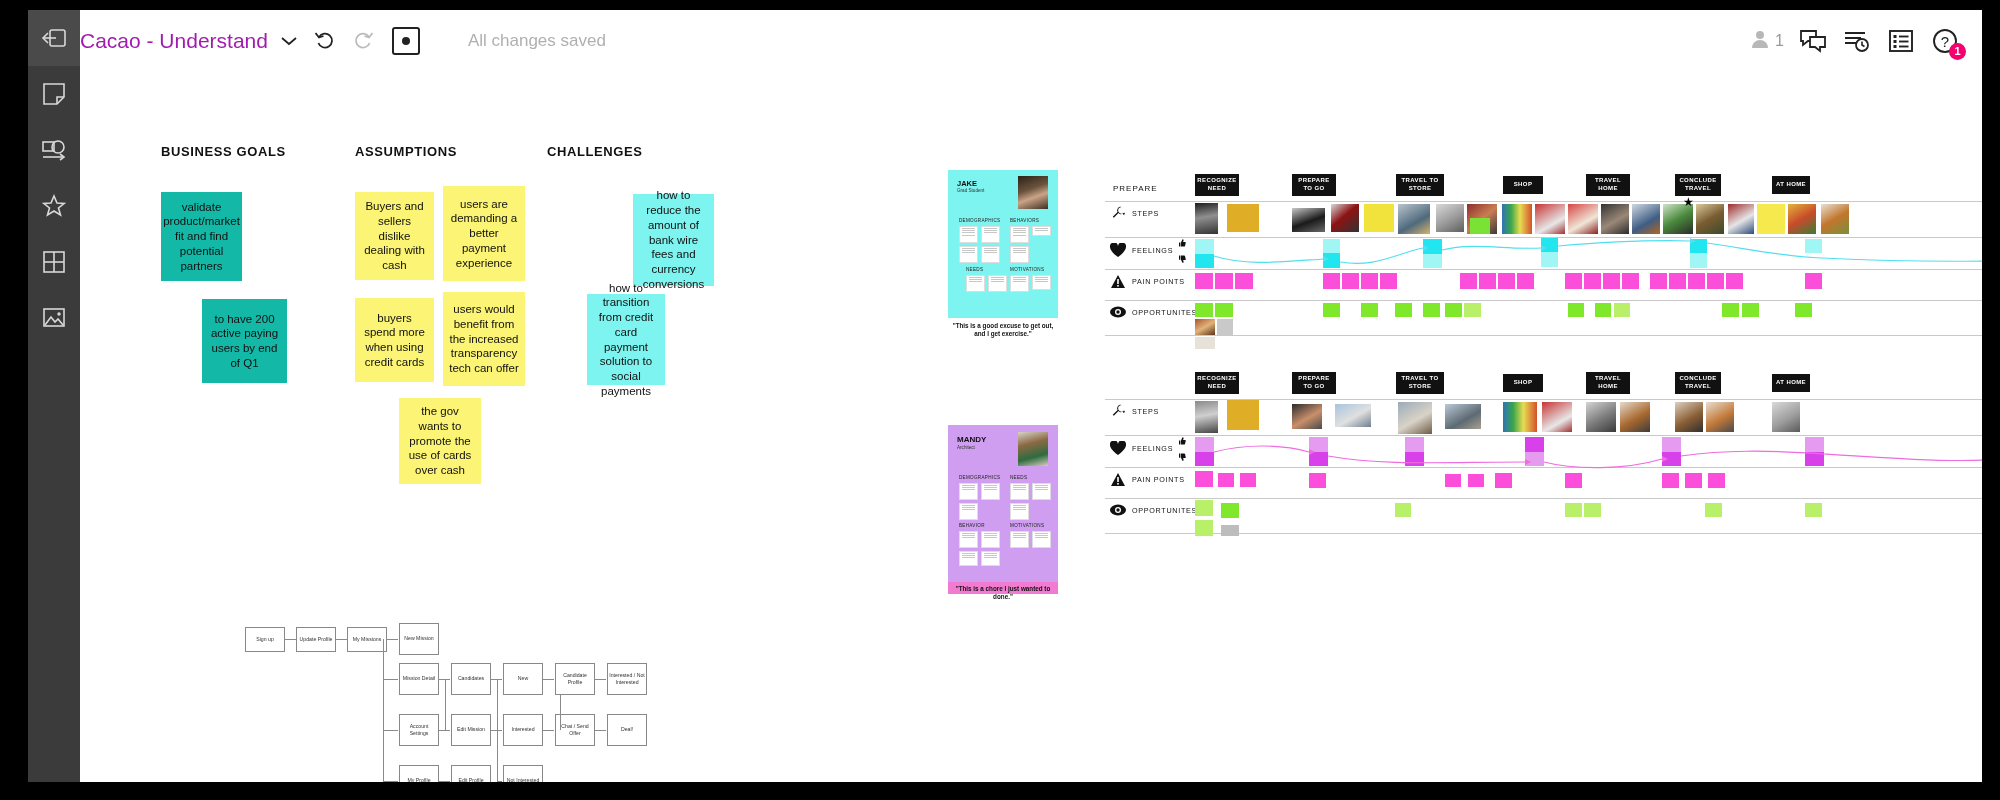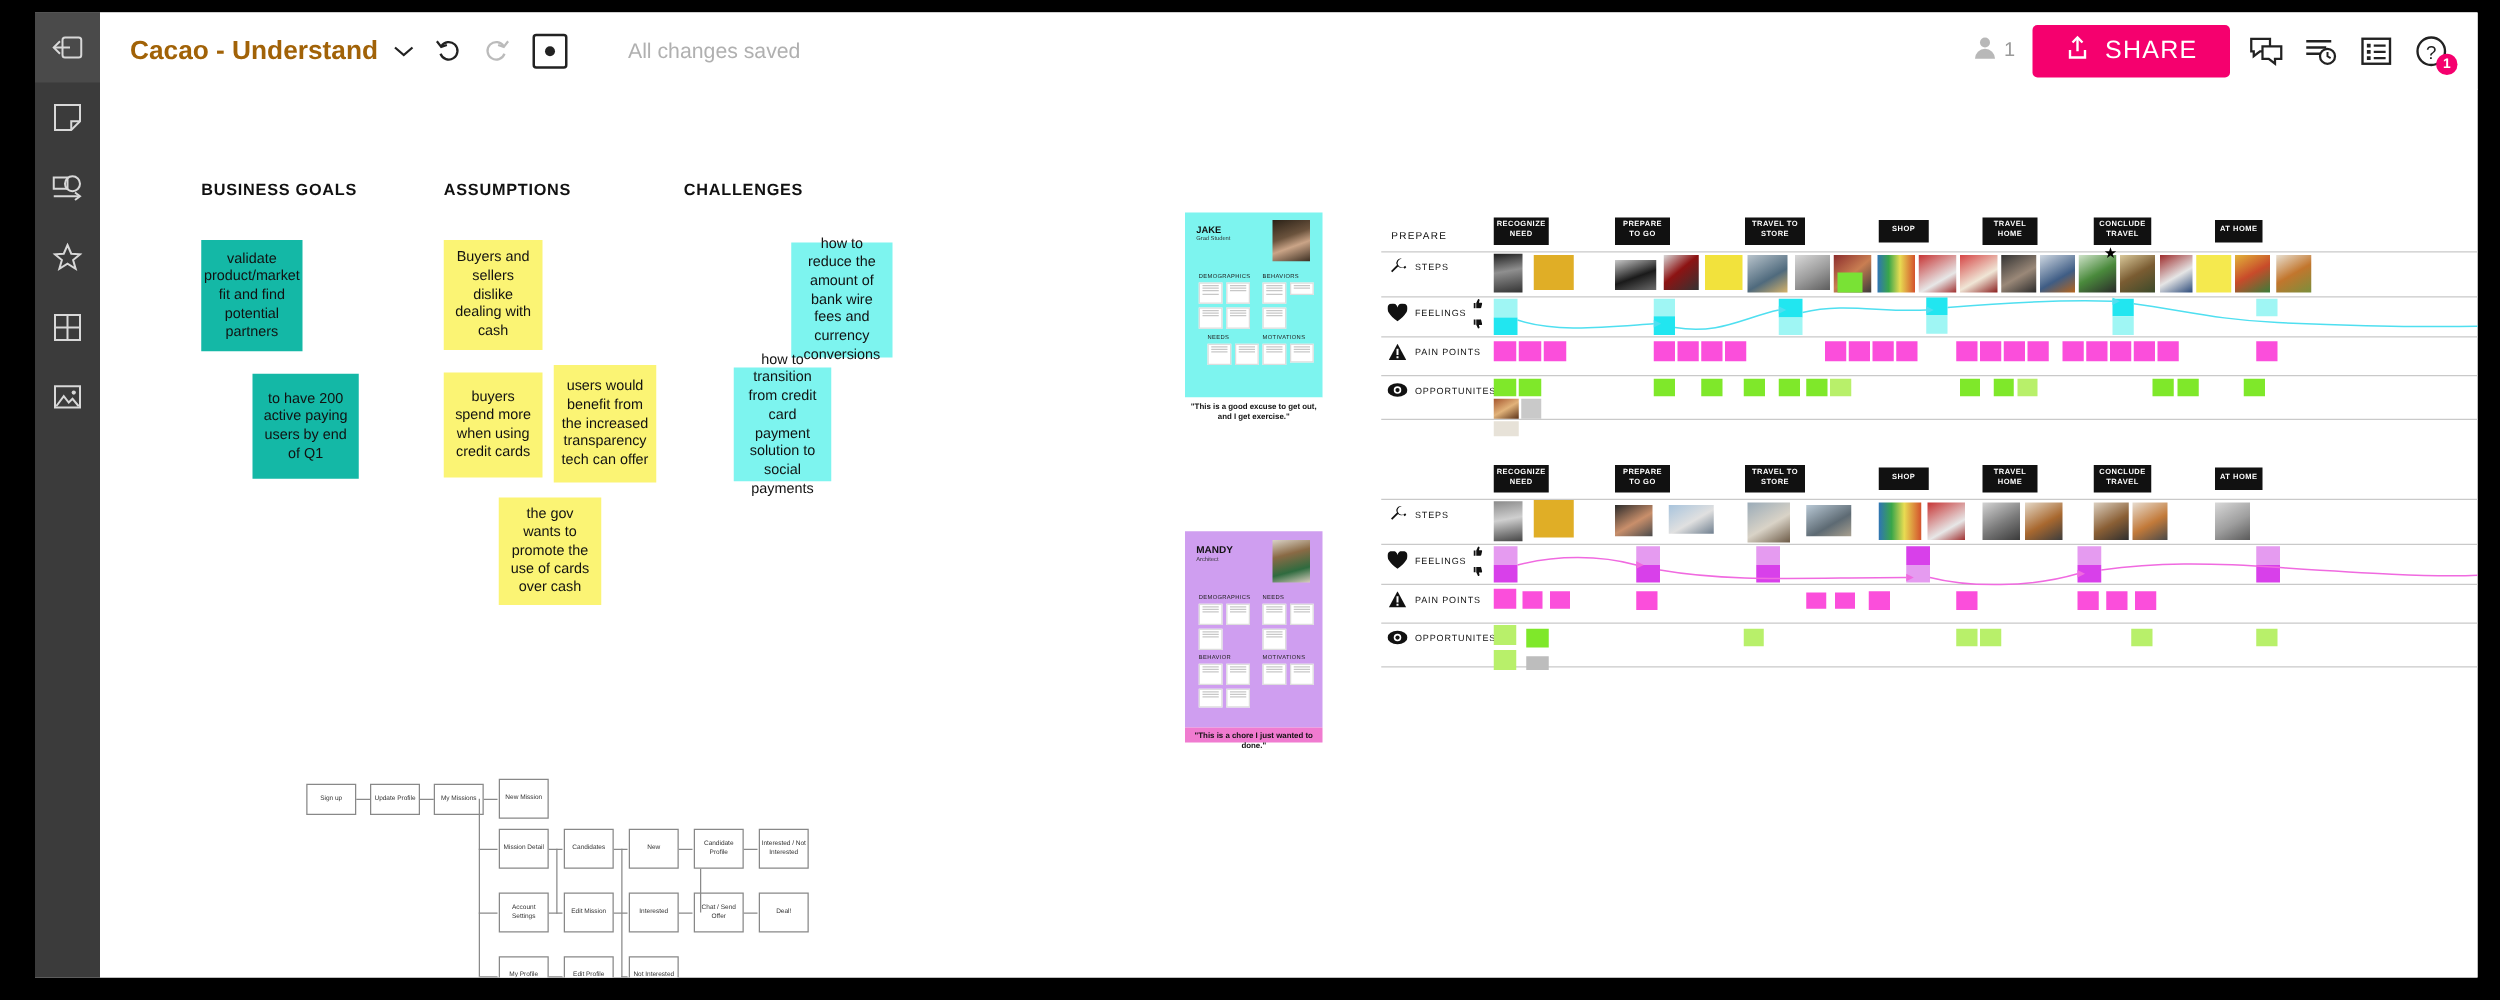--- a/index.html
+++ b/index.html
@@ -35,21 +35,21 @@
     background:#ffffff; overflow:hidden;
   }
 
   
   .topbar {
     position:absolute; left:0; top:0; right:0; height:62px;
     background:#ffffff; display:flex; align-items:center;
     border-bottom:1px solid #ffffff;
   }
   .doc-title {
-    font-size:21px; color:#a16207; margin-left:24px; font-weight:700; white-space:nowrap;
+    font-size:21px; color:#a21caf; font-weight:400; white-space:nowrap;
     cursor:pointer;
   }
   .chev { margin-left:12px; cursor:pointer; display:flex; align-items:center; }
   .undo, .redo { margin-left:16px; cursor:pointer; display:flex; align-items:center; }
   .redo { opacity:.3; }
   .presentbtn {
     margin-left:18px; width:28px; height:28px; border:2px solid #222; border-radius:3px;
     display:flex; align-items:center; justify-content:center; cursor:pointer;
   }
   .presentbtn .dot { width:8px; height:8px; background:#222; border-radius:50%; }
@@ -232,30 +232,20 @@
       <div class="topright">
         <div class="usercount">
           <span>
             <svg width="20" height="20" viewBox="0 0 20 20">
                 <circle cx="10" cy="6" r="4" fill="#b8b8b8"></circle>
                 <path d="M2 19 A8 8 0 0 1 18 19 Z" fill="#b8b8b8"></path>
               </svg>
           </span>
           <span>1</span>
         </div>
-        <button class="share-btn">
-          <span>
-            <svg width="20" height="20" viewBox="0 0 20 20">
-                <polyline points="4,12 4,18 16,18 16,12" fill="none" stroke="#fff" stroke-width="1.9"></polyline>
-                <line x1="10" y1="2" x2="10" y2="13" stroke="#fff" stroke-width="1.9"></line>
-                <polyline points="6,6 10,2 14,6" fill="none" stroke="#fff" stroke-width="1.9"></polyline>
-              </svg>
-          </span>
-          <span>SHARE</span>
-        </button>
         <div class="ticon">
           <svg width="28" height="24" viewBox="0 0 28 24">
               <path d="M2 2 H17 V12 H9 L4 16 V12 H2 Z" fill="none" stroke="#222" stroke-width="1.8"></path>
               <path d="M11 8 H26 V18 H21 V22 L16 18 H11 Z" fill="#fff" stroke="#222" stroke-width="1.8"></path>
             </svg>
         </div>
         <div class="ticon">
           <svg width="28" height="24" viewBox="0 0 28 24">
               <line x1="2" y1="4" x2="22" y2="4" stroke="#222" stroke-width="2"></line>
               <line x1="2" y1="9" x2="18" y2="9" stroke="#222" stroke-width="2"></line>
@@ -288,20 +278,21 @@
     <div class="board">
 
       <div class="col-title" style="left:81px; top:72px;">BUSINESS GOALS</div>
       <div class="col-title" style="left:275px; top:72px;">ASSUMPTIONS</div>
       <div class="col-title" style="left:467px; top:72px;">CHALLENGES</div>
 
       <div class="note pink" style="left:81px;  top:120px; width:81px;  height:89px;">validate product/market fit and find potential partners</div>
       <div class="note pink" style="left:122px; top:227px; width:85px;  height:84px;">to have 200 active paying users by end of Q1</div>
 
       <div class="note yellow" style="left:275px; top:120px; width:79px; height:88px;">Buyers and sellers dislike dealing with cash</div>
+      <div class="note yellow" style="left:363px; top:114px; width:82px; height:95px;">users are demanding a better payment experience</div>
       <div class="note yellow" style="left:275px; top:226px; width:79px; height:84px;">buyers spend more when using credit cards</div>
       <div class="note yellow" style="left:363px; top:220px; width:82px; height:94px;">users would benefit from the increased transparency tech can offer</div>
       <div class="note yellow" style="left:319px; top:326px; width:82px; height:86px;">the gov wants to promote the use of cards over cash</div>
 
       <div class="note cyan" style="left:553px; top:122px; width:81px; height:92px;">how to reduce the amount of bank wire fees and currency conversions</div>
       <div class="note cyan" style="left:507px; top:222px; width:78px; height:91px;">how to transition from credit card payment solution to social payments</div>
 
       <div>
 
         <div class="flowbox" style="left:165px; top:555px; width:40px; height:25px;">Sign up</div>

